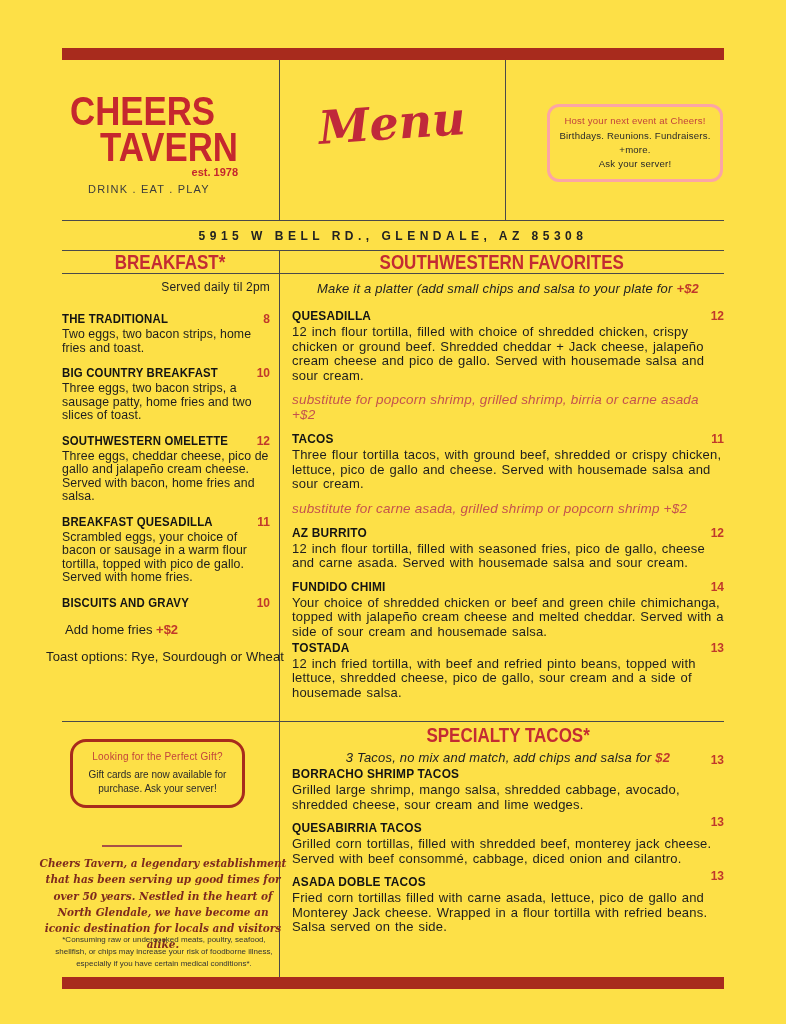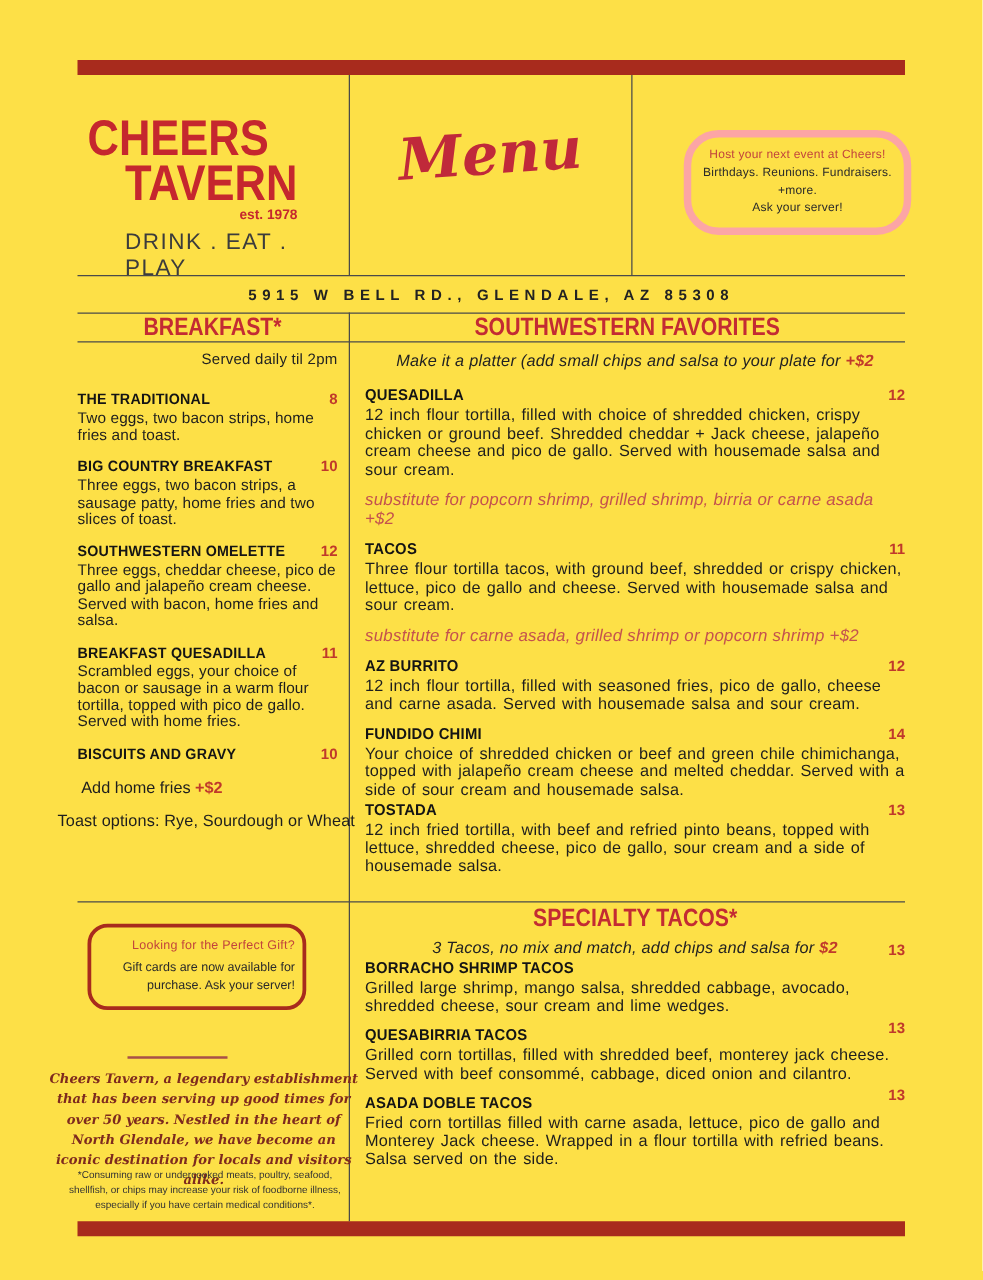--- a/index.html
+++ b/index.html
@@ -14,29 +14,29 @@
   .h1{top:220px;} .h2{top:250px;} .h3{top:273px;} .h4{top:721px;}
   .vline{position:absolute;width:1px;background:#4a4a4a;}
   .v1{left:279px;top:60px;height:160px;}
   .v2{left:505px;top:60px;height:160px;}
   .v3{left:279px;top:250px;height:727px;}
   
   .logo{position:absolute;left:70px;top:94px;width:185px;}
   .logo-l1{font-size:40px;font-weight:800;color:#c5272e;line-height:.85;transform:scaleX(.87);transform-origin:left;letter-spacing:0;}
   .logo-l2{font-size:40px;font-weight:800;color:#c5272e;line-height:.95;transform:scaleX(.87);transform-origin:left;margin-left:30px;}
   .logo-est{width:168px;text-align:right;font-size:11px;font-weight:700;color:#c5272e;margin-top:0px;}
-  .logo-tag{margin-left:30px;font-size:18px;letter-spacing:1.2px;color:#3c3c3c;margin-top:5px;}
+  .logo-tag{margin-left:18px;font-size:11px;letter-spacing:1.2px;color:#3c3c3c;margin-top:5px;}
   .menu-script{
     position:absolute;left:279px;top:96px;width:226px;text-align:center;
     font-family:"DejaVu Serif",serif;font-style:italic;font-weight:bold;
     font-size:46px;color:#c0293a;transform:rotate(-4deg);
   }
   .event-box{
     position:absolute;left:547px;top:104px;width:170px;height:72px;
-    border:6px solid #fca5a5;border-radius:28px;display:flex;flex-direction:column;
+    border:3px solid #fca5a5;border-radius:12px;display:flex;flex-direction:column;
     justify-content:center;text-align:center;font-size:9.6px;line-height:1.5;color:#2a2a2a;letter-spacing:.2px;
   }
   .event-title{color:#c2443c;}
   .address{
     position:absolute;left:0;top:229px;width:786px;text-align:center;
     font-size:12px;font-weight:700;letter-spacing:4.5px;color:#222;
   }
   
   .sec-head{position:absolute;top:251px;height:22px;font-size:20px;font-weight:800;color:#c32b33;text-align:center;}
   .sec-head .inner{display:inline-block;transform:scaleX(.85);transform-origin:center;white-space:nowrap;}
@@ -49,21 +49,21 @@
   .item-head{display:flex;justify-content:space-between;align-items:baseline;}
   .item-name{font-size:12px;font-weight:800;color:#141414;letter-spacing:.2px;transform:scaleX(.95);transform-origin:left;white-space:nowrap;}
   .item-price{font-size:12px;font-weight:700;color:#c0392b;}
   .item-desc{font-size:12.3px;line-height:1.1;color:#1e1e1e;margin-top:2px;letter-spacing:.1px;}
   .addon{font-size:13px;margin-top:12px;margin-left:3px;}
   .red-bold{color:#c0392b;font-weight:700;}
   .toast-note{margin-left:-17px;width:240px;text-align:center;font-size:13px;margin-top:12px;letter-spacing:.1px;}
   .gift-box{
     position:absolute;left:70px;top:739px;width:157px;height:63px;
     border:3.5px solid #a82b1d;border-radius:16px;display:flex;flex-direction:column;
-    justify-content:center;text-align:right;padding:0 6px;
+    justify-content:center;text-align:center;padding:0 6px;
   }
   .gift-title{font-size:10px;color:#c2443c;letter-spacing:.2px;margin-bottom:6px;}
   .gift-body{font-size:10px;line-height:1.4;color:#2a2a2a;}
   .mini-divider{position:absolute;left:102px;top:845px;width:80px;height:2px;background:#a85048;}
   .about{
     position:absolute;left:38px;top:855px;width:250px;text-align:center;
     font-family:"DejaVu Serif",serif;font-style:italic;font-weight:bold;
     font-size:10.5px;line-height:1.55;color:#7e2a1e;
   }
   .disclaimer{

